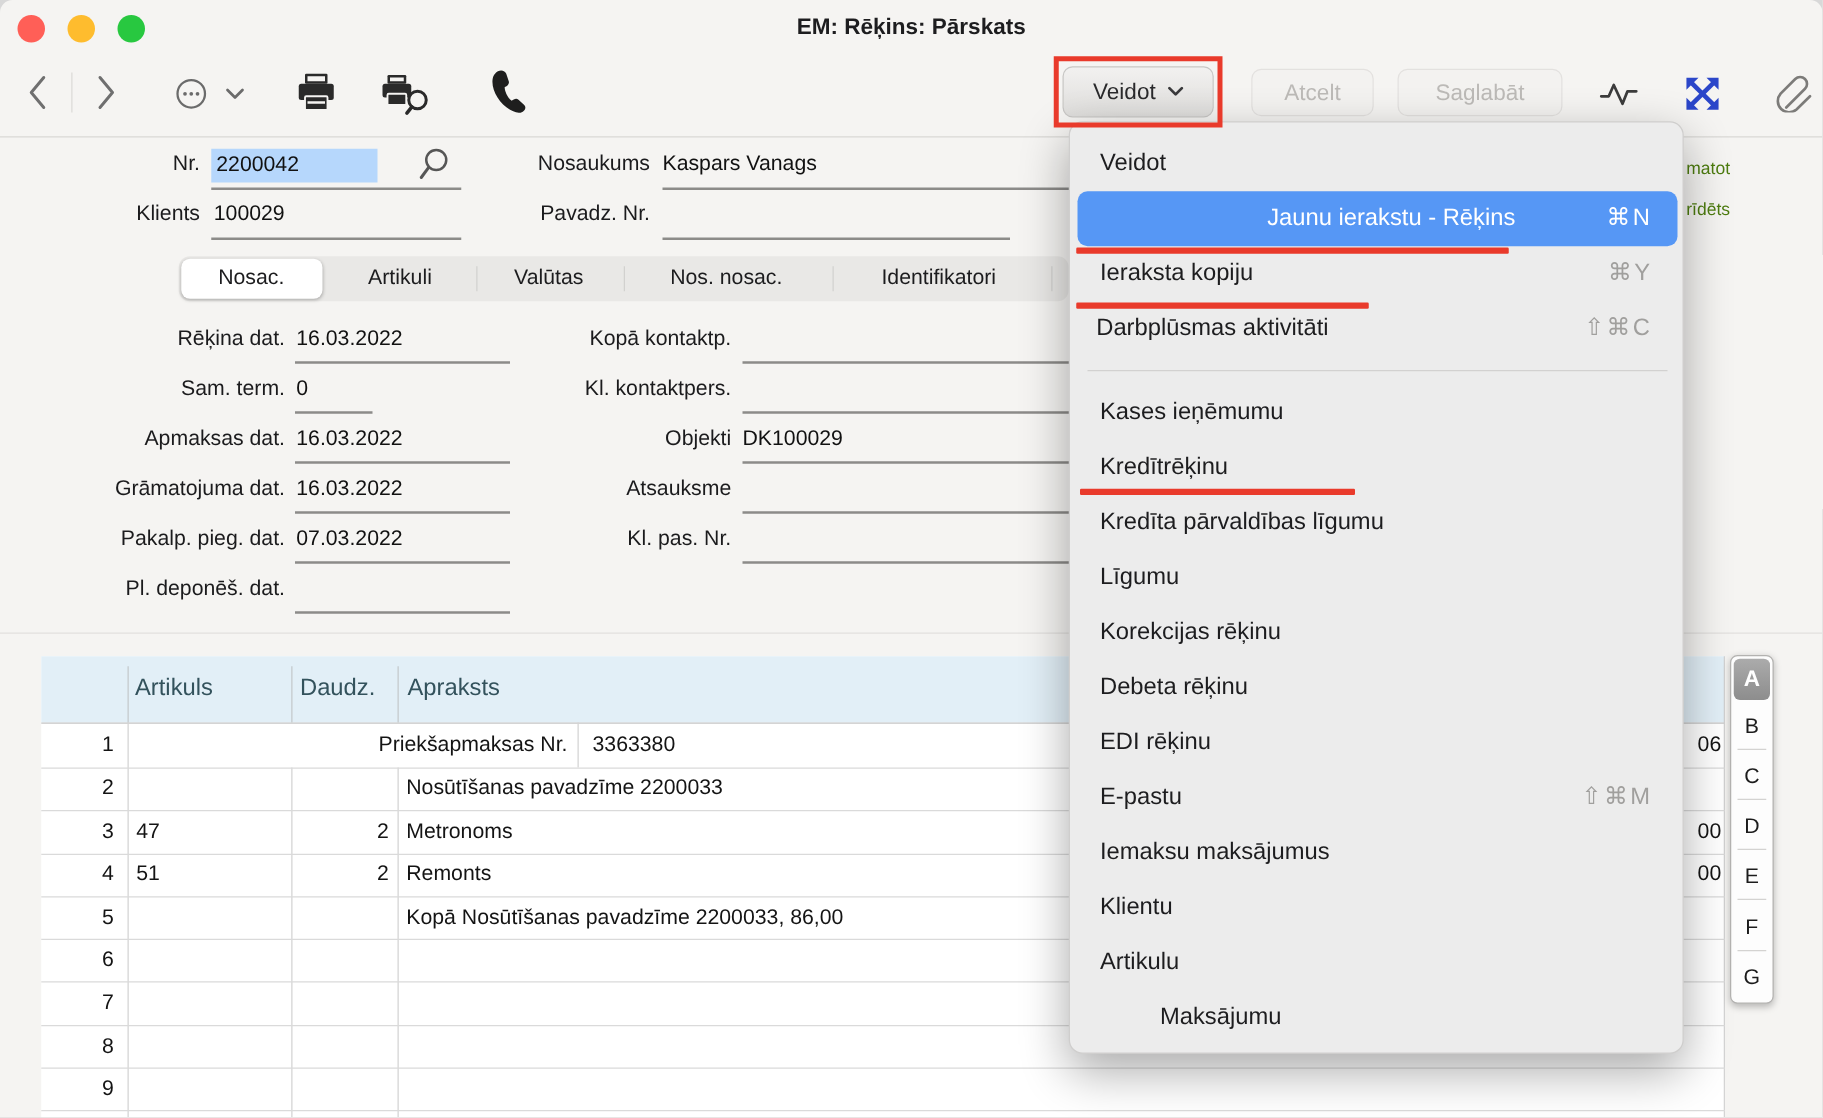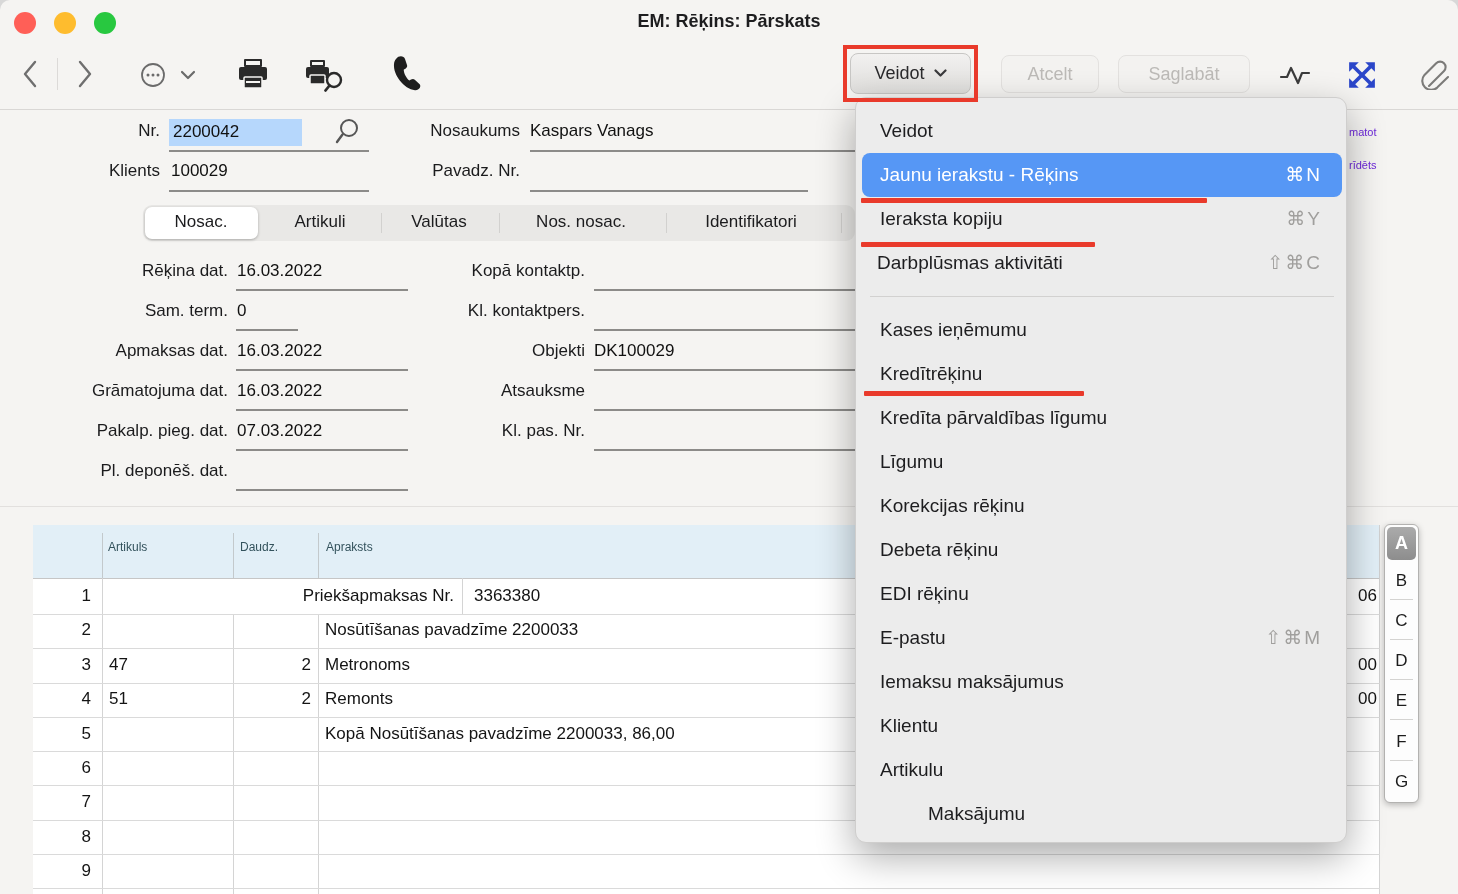--- a/index.html
+++ b/index.html
@@ -14,38 +14,38 @@
   .tbtn{border-radius:8px;font-size:18px;display:flex;align-items:center;justify-content:center;box-sizing:border-box;}
   .ghost{background:#f3f2f0;border:1px solid #e3e1df;color:#bcbab7;}
   .seg{position:absolute;background:#e9e8e6;border-radius:9px;}
   .seglbl{position:absolute;font-size:17px;color:#1c1c1e;white-space:nowrap;transform:translateX(-50%);top:7px;}
   .segsep{position:absolute;top:8px;width:1px;height:20px;background:#d2d1cf;}
   .pill{position:absolute;background:#fff;border-radius:7px;box-shadow:0 1px 3px rgba(0,0,0,.28);}
   .grid-v{position:absolute;width:1px;background:#d4d4d4;}
   .grid-h{position:absolute;height:1px;background:#dadada;}
   .cell{position:absolute;font-size:17px;color:#141414;white-space:nowrap;}
   .rownum{position:absolute;font-size:17px;color:#141414;text-align:right;width:58px;}
-  .hdr{position:absolute;font-size:12px;color:#33525c;white-space:nowrap;}
+  .hdr{position:absolute;font-size:19px;color:#33525c;white-space:nowrap;}
   .menu{position:absolute;left:855px;top:97px;width:492px;height:746px;background:#ececec;
         border:1px solid #cfcecd;border-radius:11px;box-shadow:0 14px 38px rgba(0,0,0,.33);z-index:50;box-sizing:border-box;}
   .mi{position:absolute;left:0;width:100%;height:44px;line-height:44px;font-size:19px;color:#1d1d1f;box-sizing:border-box;padding-left:24px;white-space:nowrap;}
   .mi .sc{position:absolute;right:24px;top:0;color:#a09f9d;letter-spacing:2px;}
-  .mi.hl{color:#fff;}
+  .mi.hl{color:#fff;text-align:center;}
   .mi.hl .sc{color:#fff;}
   .hlband{position:absolute;left:6px;width:480px;height:44px;border-radius:8px;background:#5697f5;}
   .msep{position:absolute;left:14px;width:464px;height:1px;background:#d2d1d0;}
   .ann{position:absolute;background:#e93a2b;height:5px;border-radius:1px;z-index:60;}
   .annbox{position:absolute;border:4px solid #e93a2b;z-index:60;box-sizing:border-box;}
   .ltab{position:absolute;left:1384px;width:35px;background:#fdfdfd;border:1px solid #b3b2b0;border-radius:6px;
         box-shadow:0 2px 6px rgba(0,0,0,.25);z-index:10;box-sizing:border-box;}
   .ltr{position:absolute;left:0;width:100%;text-align:center;font-size:17px;color:#1c1c1c;}
   .ltrsep{position:absolute;left:5px;width:23px;height:1px;background:#d4d3d1;}
   .atab{position:absolute;left:2px;top:2px;width:29px;height:33px;background:linear-gradient(#ababab,#8d8d8d);
         border-radius:5px;color:#fff;font-weight:bold;font-size:18px;text-align:center;line-height:33px;}
-  .frag{position:absolute;font-size:11px;color:#6d28d9;white-space:nowrap;}
+  .frag{position:absolute;font-size:14px;color:#4d7c0f;white-space:nowrap;}
   svg{display:block;}
 </style>
 </head>
 <body>
 
 <div id="app">
 
   <div class="abs tl" style="left:14px;top:12px;background:#ff5f57;"></div>
   <div class="abs tl" style="left:54px;top:12px;background:#febc2e;"></div>
   <div class="abs tl" style="left:94px;top:12px;background:#28c840;"></div>

